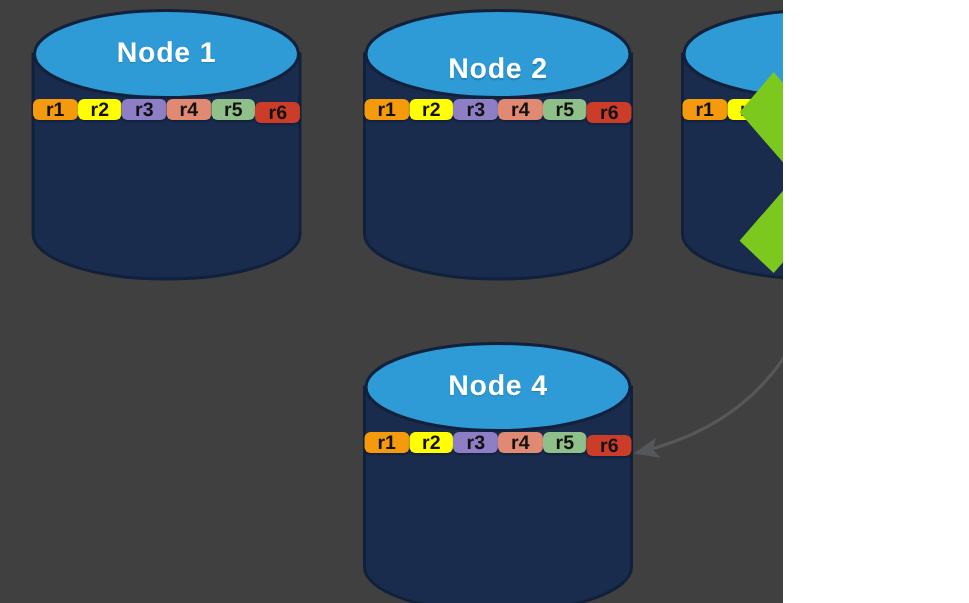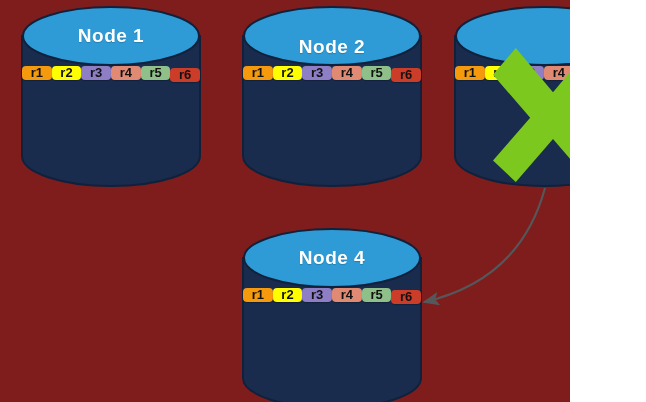--- a/index.html
+++ b/index.html
@@ -5,23 +5,23 @@
   html, body {
     margin: 0;
     padding: 0;
     background: #ffffff;
   }
   body {
     font-family: "Liberation Sans", sans-serif;
   }
   #canvas {
     position: relative;
-    width: 570px;
+    width: 522px;
     height: 402px;
-    background: #7f1d1d;
+    background: #404040;
     overflow: hidden;
   }
   .node {
     position: absolute;
   }
   .node svg {
     display: block;
     overflow: visible;
   }
   .node-label {

